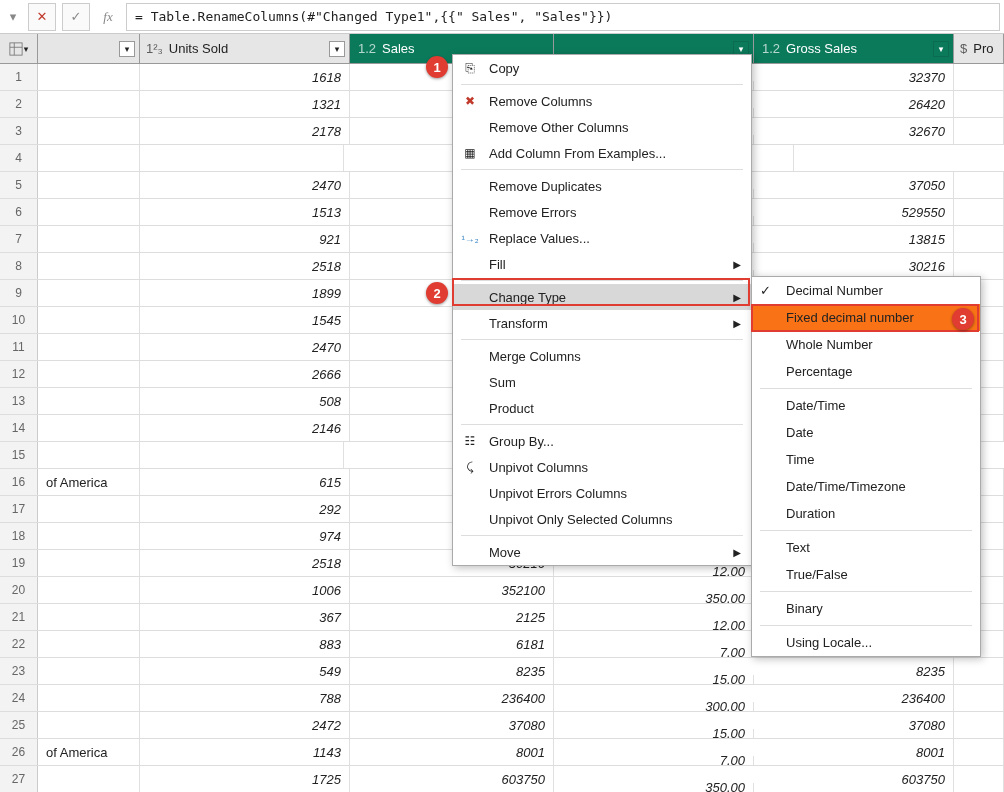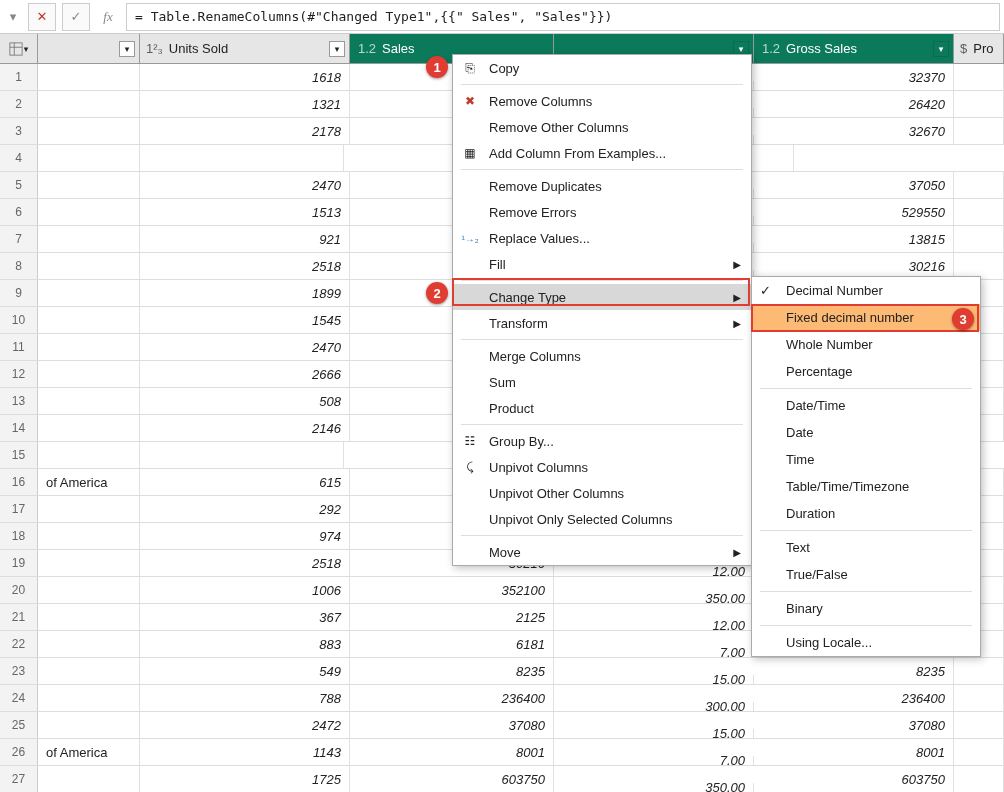--- a/index.html
+++ b/index.html
@@ -407,58 +407,58 @@
   <div class="menu-sep"></div>
   <div class="menu-item">
       <span class="ico">☷</span>
       <span>Group By...</span>
     </div>
   <div class="menu-item">
       <span class="ico">⤹</span>
       <span>Unpivot Columns</span>
     </div>
   <div class="menu-item">
-      <span>Unpivot Other Columns</span>
+      <span>Unpivot Errors Columns</span>
     </div>
   <div class="menu-item">
       <span>Unpivot Only Selected Columns</span>
     </div>
   <div class="menu-sep"></div>
   <div class="menu-item">
       <span>Move</span>
       <span class="arrow">▶</span>
     </div>
 </div>
 
 <div class="ctx-menu menu2">
   <div class="menu-item">
       <span class="chk">✓</span>
       <span>Decimal Number</span>
     </div>
-  <div class="menu-item" style="background:#fdba74;">
+  <div class="menu-item" style="background:#f97316;">
       <span>Fixed decimal number</span>
     </div>
   <div class="menu-item">
       <span>Whole Number</span>
     </div>
   <div class="menu-item">
       <span>Percentage</span>
     </div>
   <div class="menu-sep"></div>
   <div class="menu-item">
       <span>Date/Time</span>
     </div>
   <div class="menu-item">
       <span>Date</span>
     </div>
   <div class="menu-item">
       <span>Time</span>
     </div>
   <div class="menu-item">
-      <span>Table/Time/Timezone</span>
+      <span>Date/Time/Timezone</span>
     </div>
   <div class="menu-item">
       <span>Duration</span>
     </div>
   <div class="menu-sep"></div>
   <div class="menu-item">
       <span>Text</span>
     </div>
   <div class="menu-item">
       <span>True/False</span>

